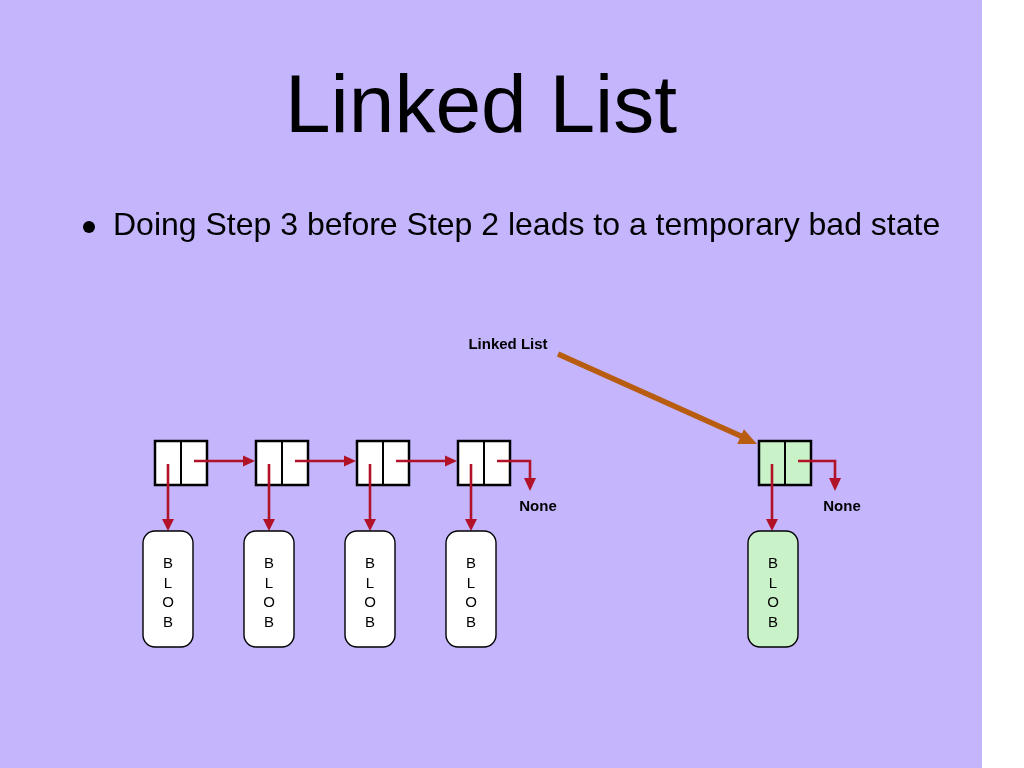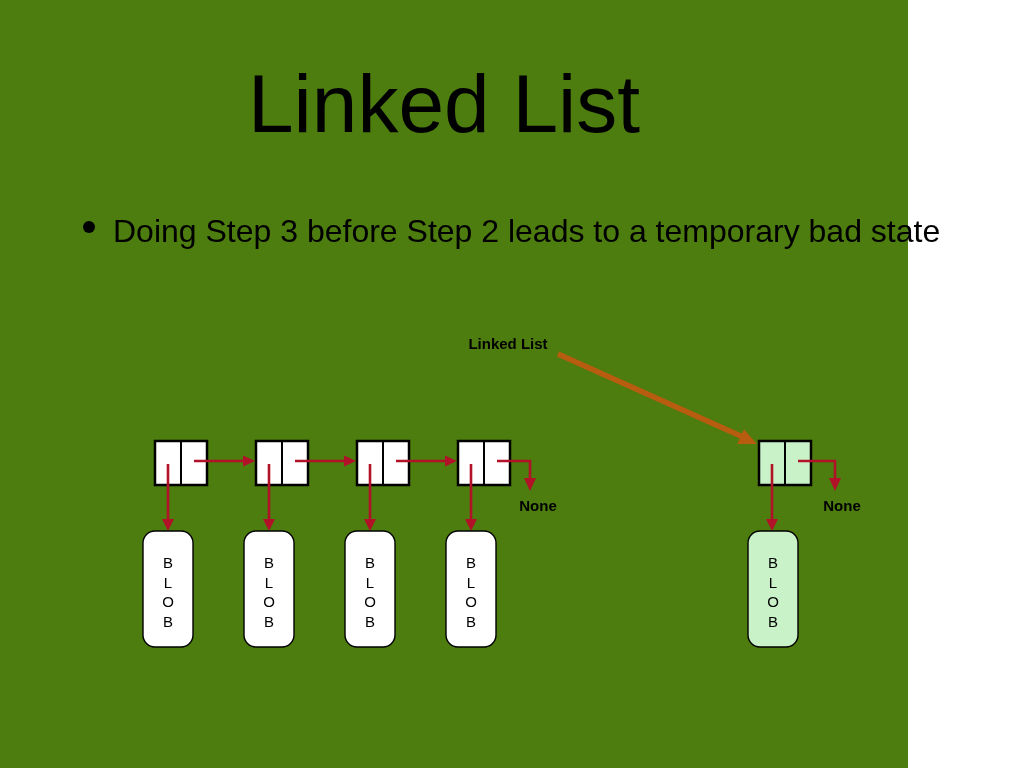--- a/index.html
+++ b/index.html
@@ -5,22 +5,22 @@
   html, body { margin: 0; padding: 0; }
   body {
     width: 1024px; height: 768px;
     background: #ffffff;
     font-family: "Liberation Sans", sans-serif;
     color: var(--ink, #000);
     overflow: hidden;
   }
   .slide {
     position: relative;
-    width: 908px; height: 768px;
-    background: #4d7c0f;
+    width: 982px; height: 768px;
+    background: #c4b5fd;
   }
   .slide-title {
     position: absolute;
     top: 63px; left: 0; right: 0;
     text-align: center;
     transform: translateX(-10px);
     font-size: 82px;
     line-height: 1;
     font-weight: 400;
     color: var(--ink, #000);
@@ -28,21 +28,21 @@
   }
   .bullet-marker {
     position: absolute;
     left: 83px; top: 221px;
     width: 12px; height: 12px;
     border-radius: 50%;
     background: var(--ink, #000);
   }
   .bullet-text {
     position: absolute;
-    left: 113px; top: 212px;
+    left: 113px; top: 205px;
     font-size: 32px;
     line-height: 1.2;
     white-space: nowrap;
     color: var(--ink, #000);
   }
   .diagram {
     position: absolute;
     left: 0; top: 300px;
     width: 1024px; height: 468px;
   }

